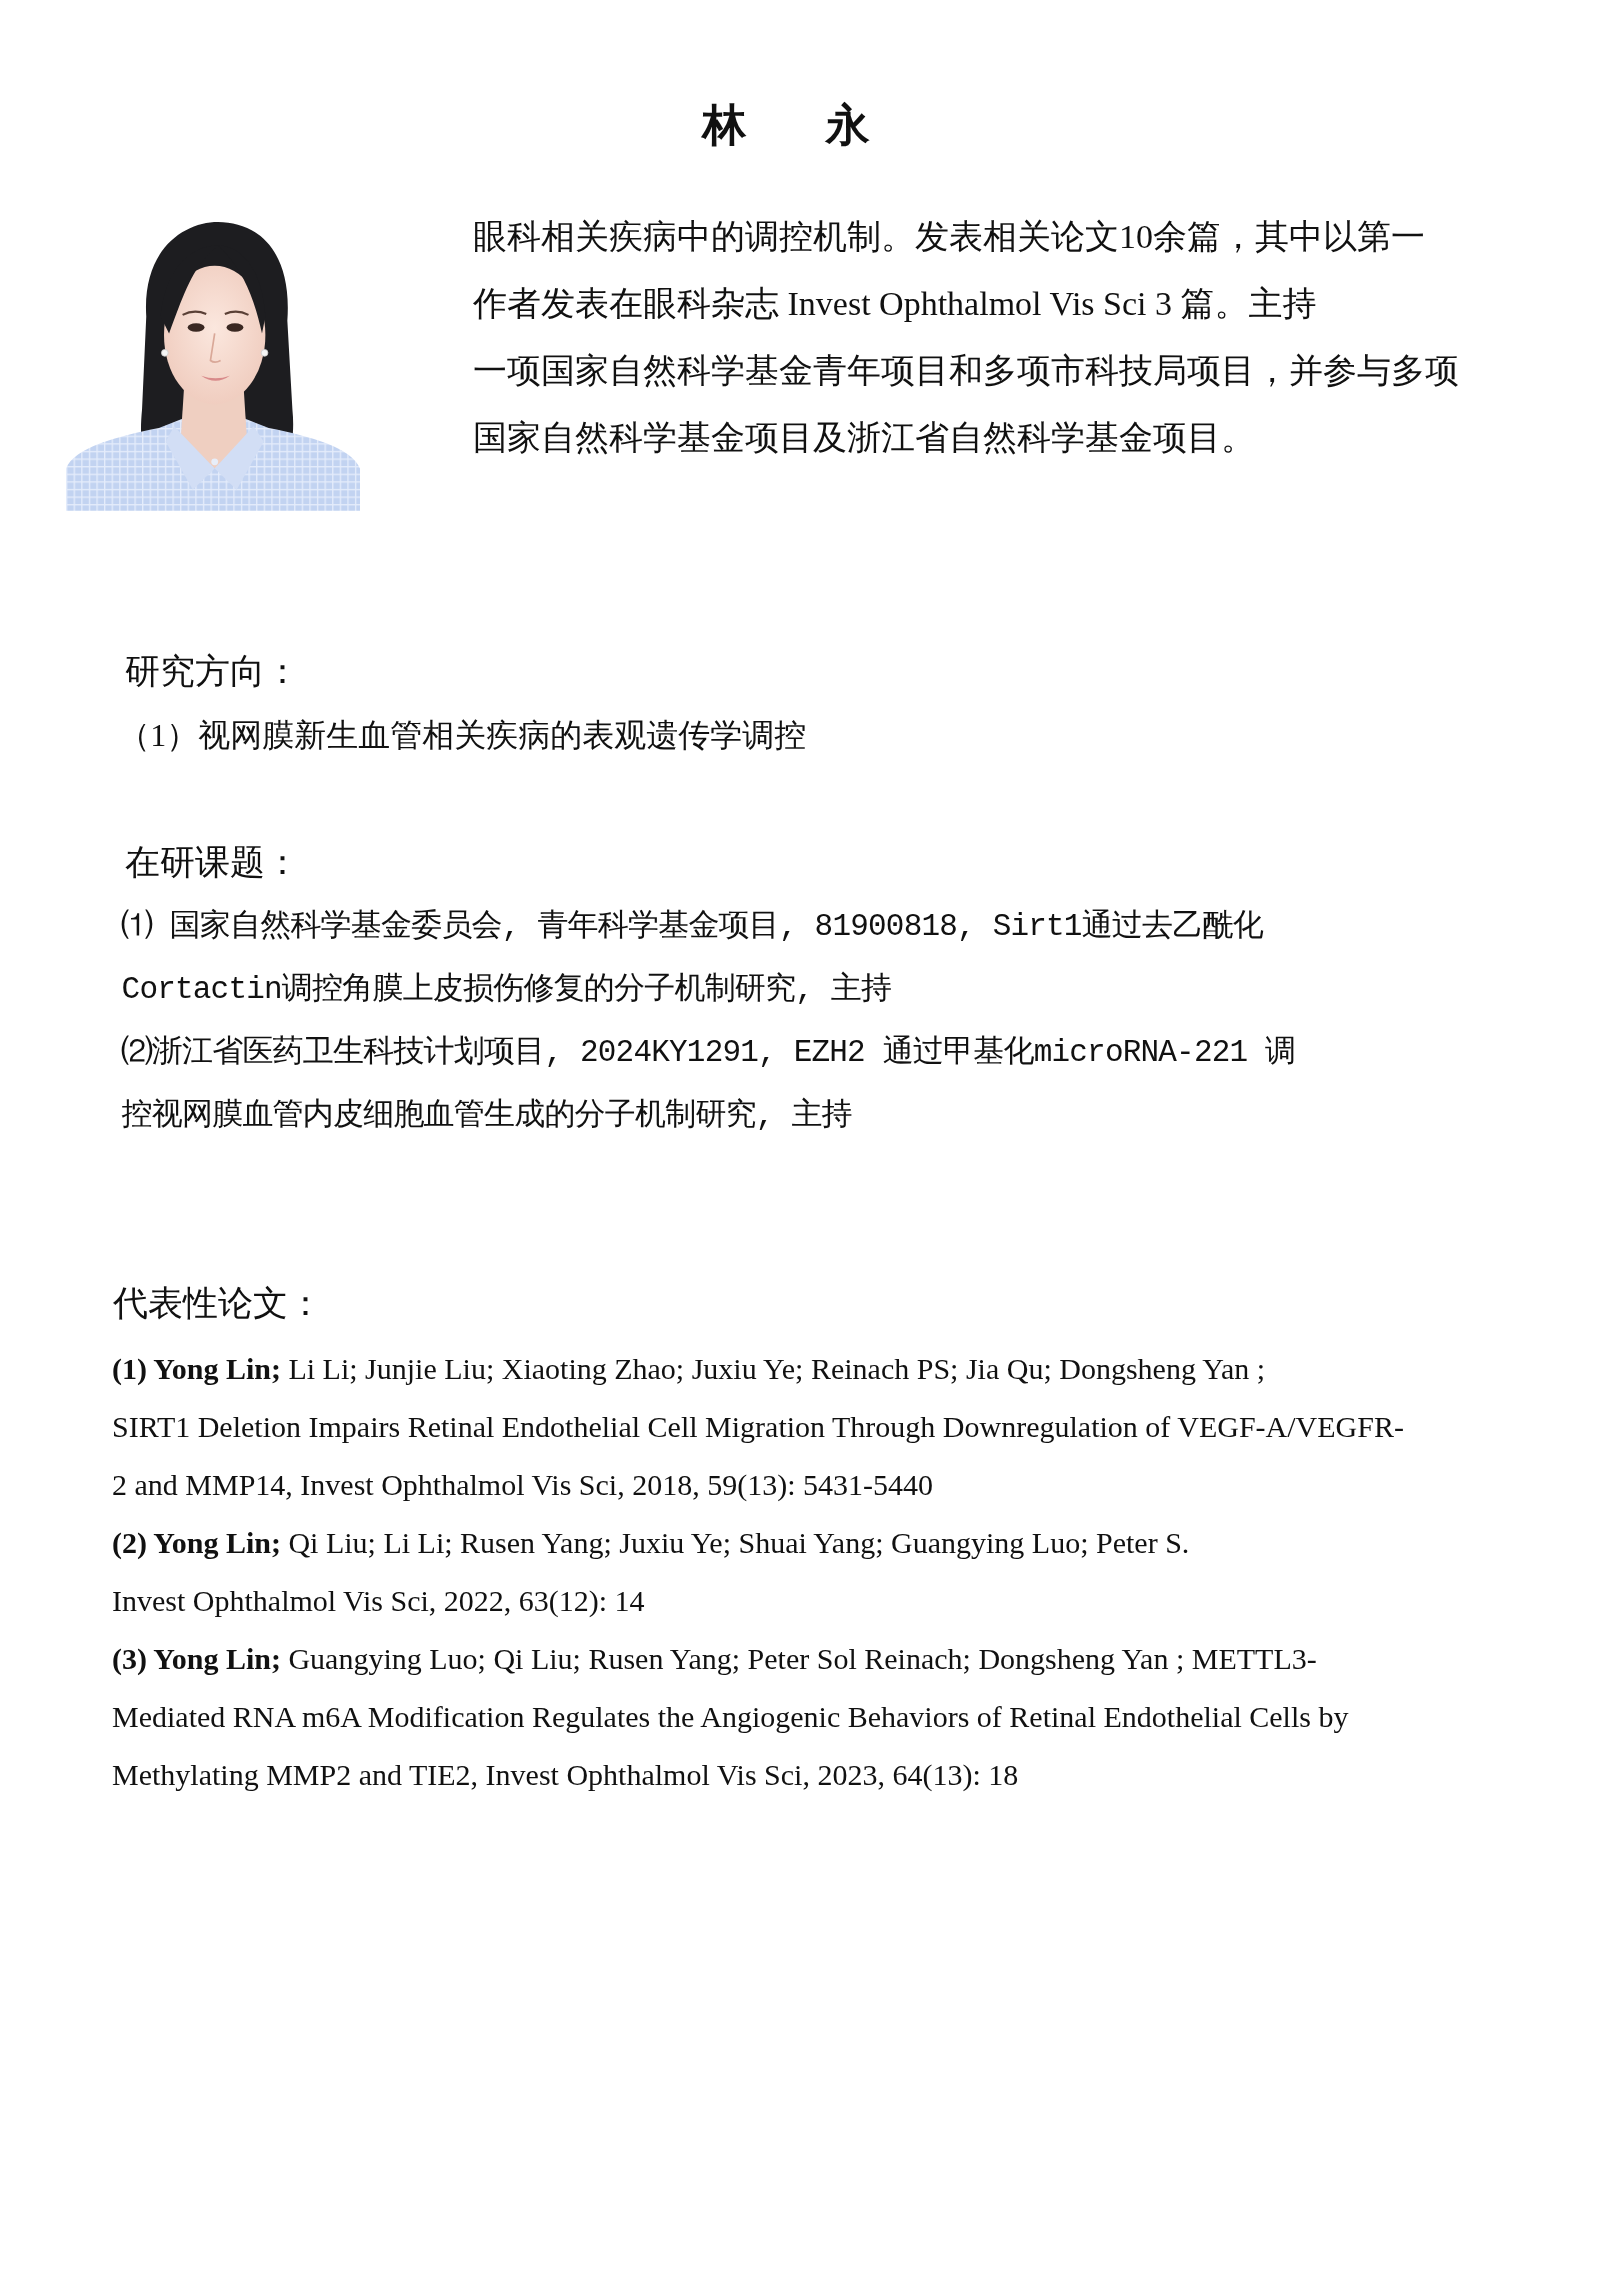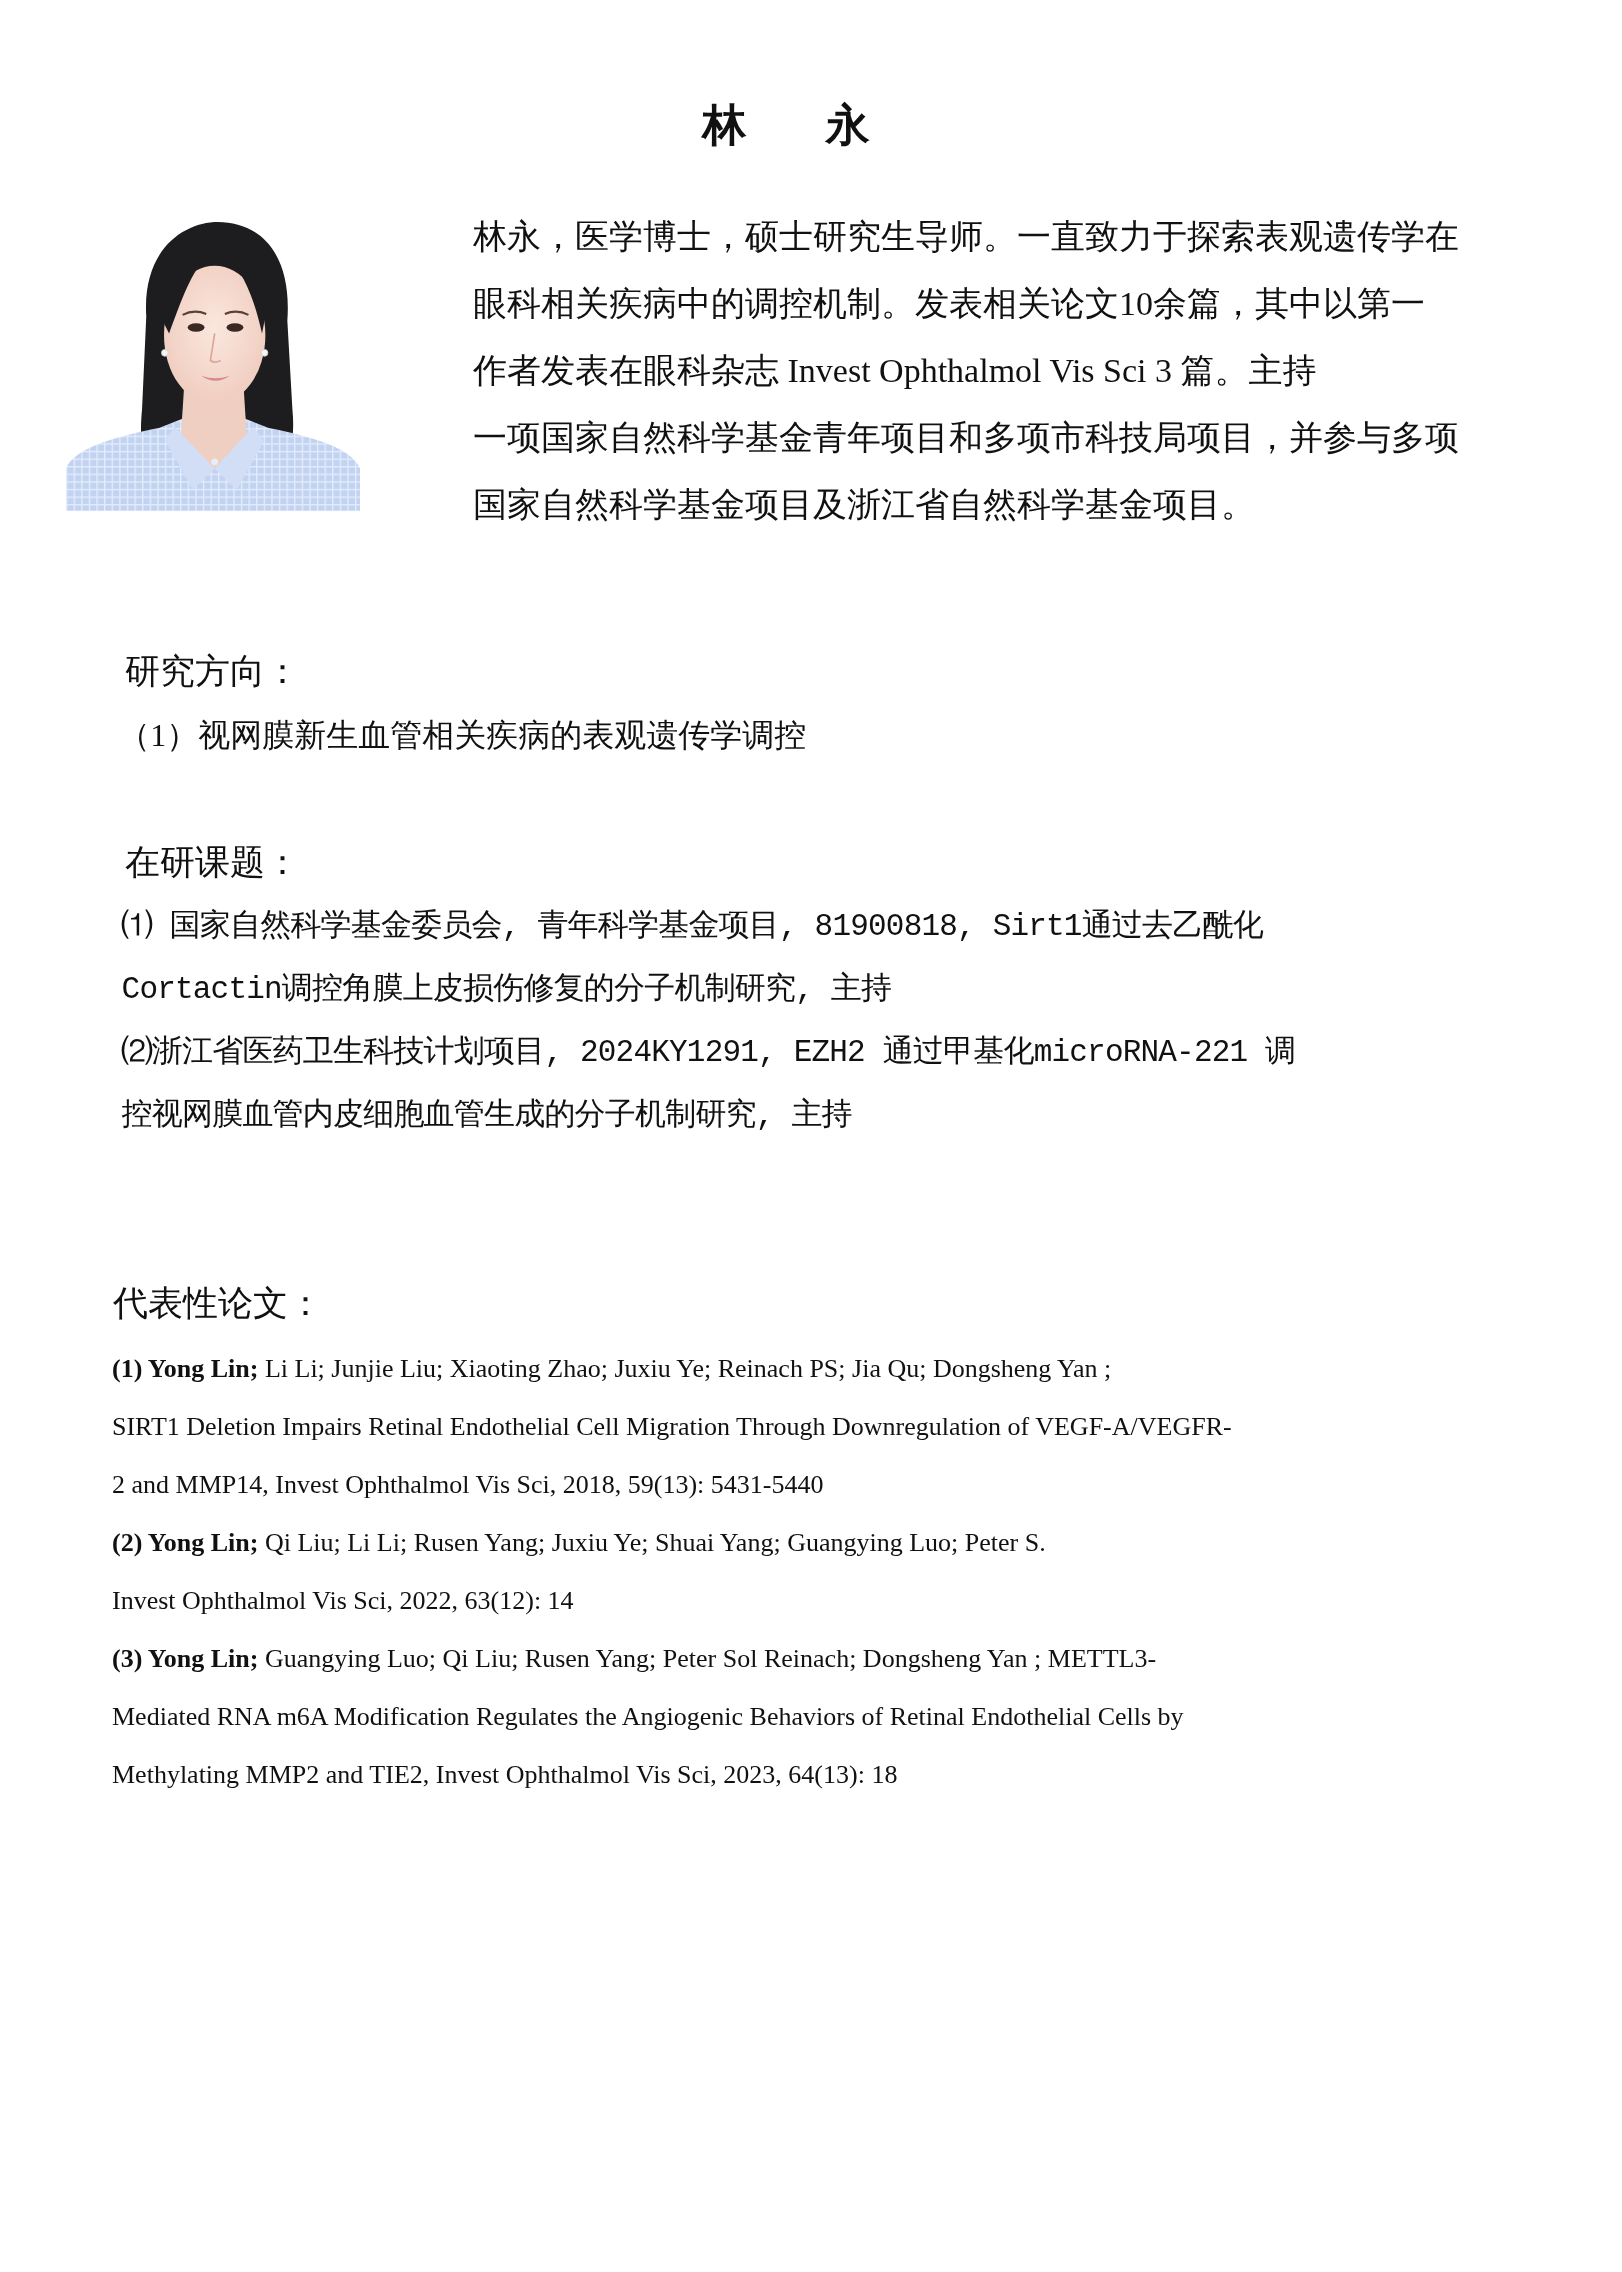--- a/index.html
+++ b/index.html
@@ -76,21 +76,21 @@
     white-space: nowrap;
     letter-spacing: -0.8px;
   }
   .project-line.indent { padding-left: 20px; }
   .papers {
     position: absolute;
     left: 112px;
     width: 1487px;
   }
   .paper-line {
-    font-size: 26px;
+    font-size: 30px;
     line-height: 58px;
     height: 58px;
     white-space: nowrap;
   }
   .paper-line b { font-weight: bold; }
 </style>
 </head>
 <body>
 
 <div class="page-title">林 永</div>
@@ -134,21 +134,20 @@
     <path d="M176 140 L171 172 Q176 176 183 172" stroke="#d9a898" stroke-width="2" fill="none"></path>
 
     <path d="M160 190 Q177 202 194 190 Q177 196 160 190 Z" fill="#d88a8a"></path>
 
     <circle cx="117" cy="163" r="4" fill="#f5f5f5" stroke="#cccccc"></circle>
     <circle cx="235" cy="163" r="4" fill="#f5f5f5" stroke="#cccccc"></circle>
   </svg>
 </div>
 
 <div class="bio">
-  <div class="bio-line">林永，医学博士，硕士研究生导师。一直致力于探索表观遗传学在</div>
   <div class="bio-line">眼科相关疾病中的调控机制。发表相关论文10余篇，其中以第一</div>
   <div class="bio-line">作者发表在眼科杂志  Invest Ophthalmol Vis Sci  3  篇。主持</div>
   <div class="bio-line">一项国家自然科学基金青年项目和多项市科技局项目，并参与多项</div>
   <div class="bio-line">国家自然科学基金项目及浙江省自然科学基金项目。</div>
 </div>
 
 <div class="section" style="top: 640px;">
   <div class="section-heading">研究方向：</div>
   <div class="research-item" style="margin-left:-6.8px;">（1）视网膜新生血管相关疾病的表观遗传学调控</div>
 </div>

